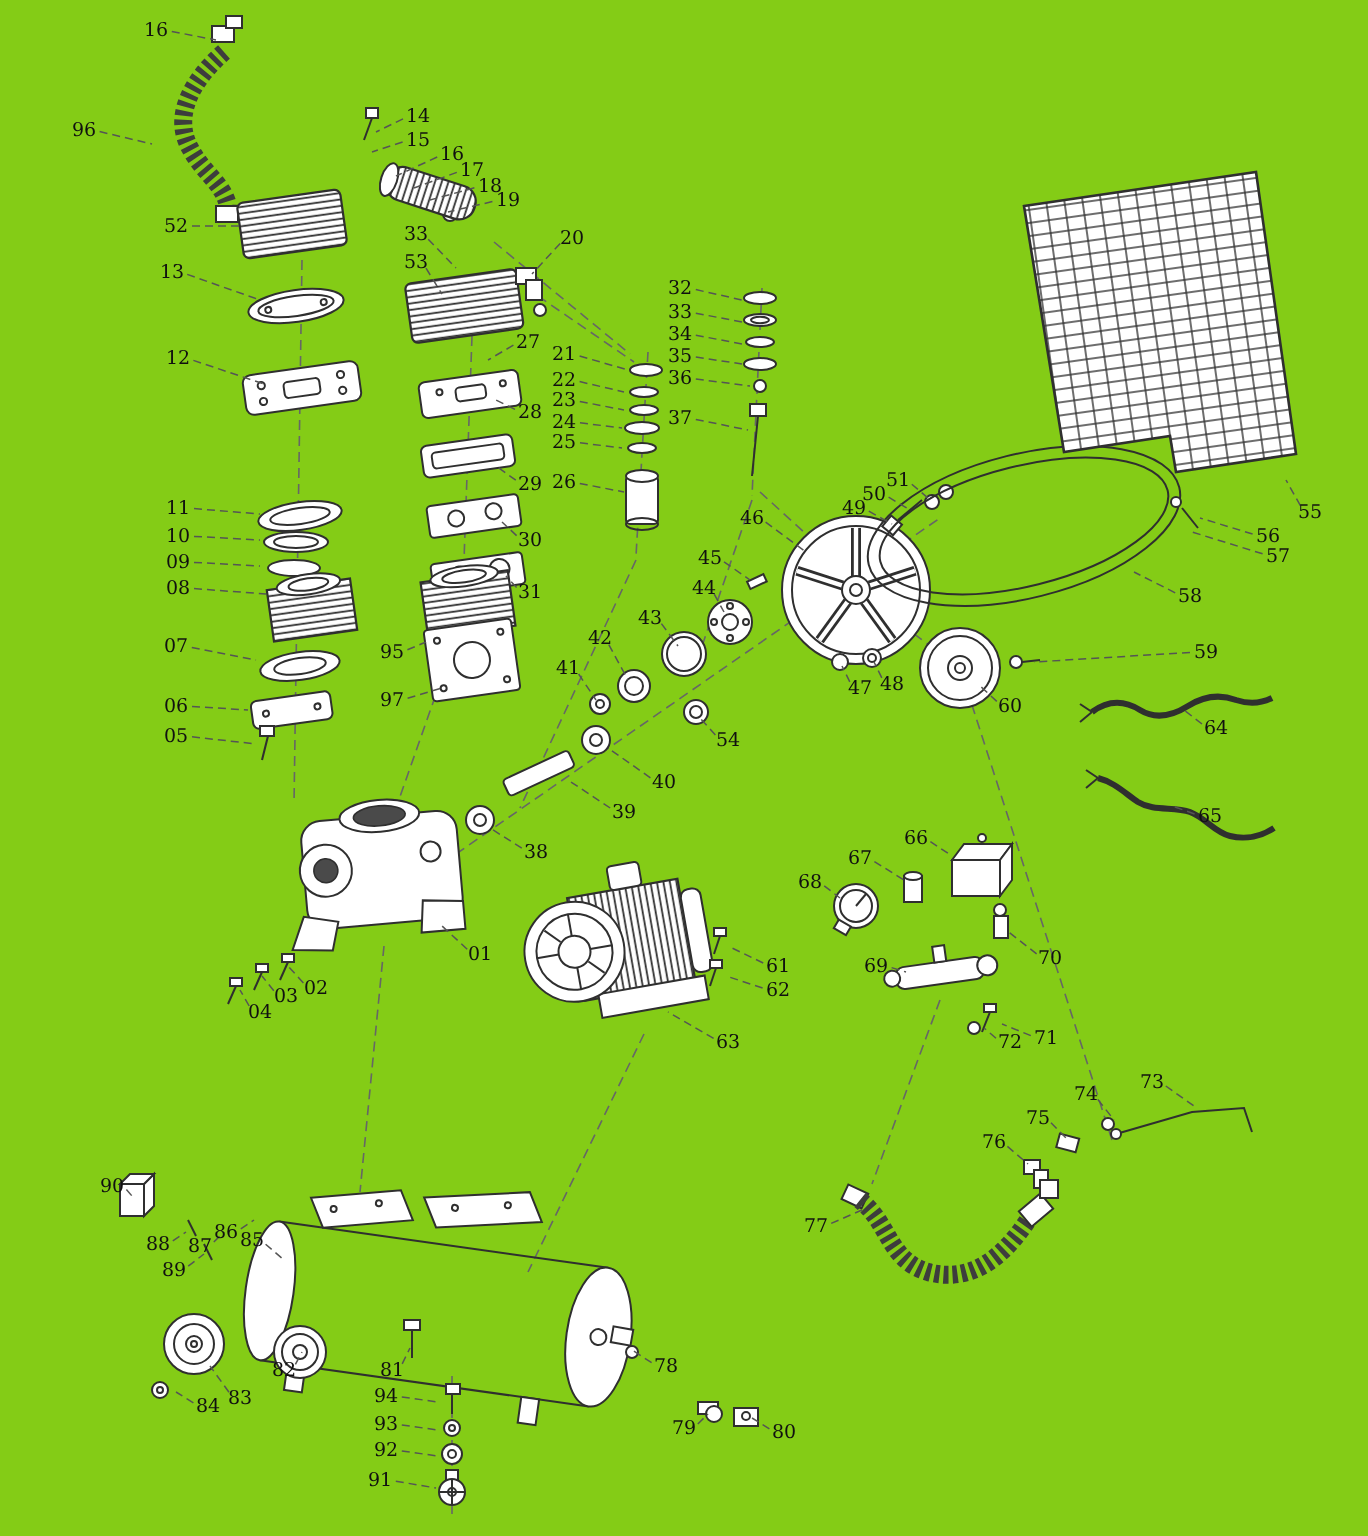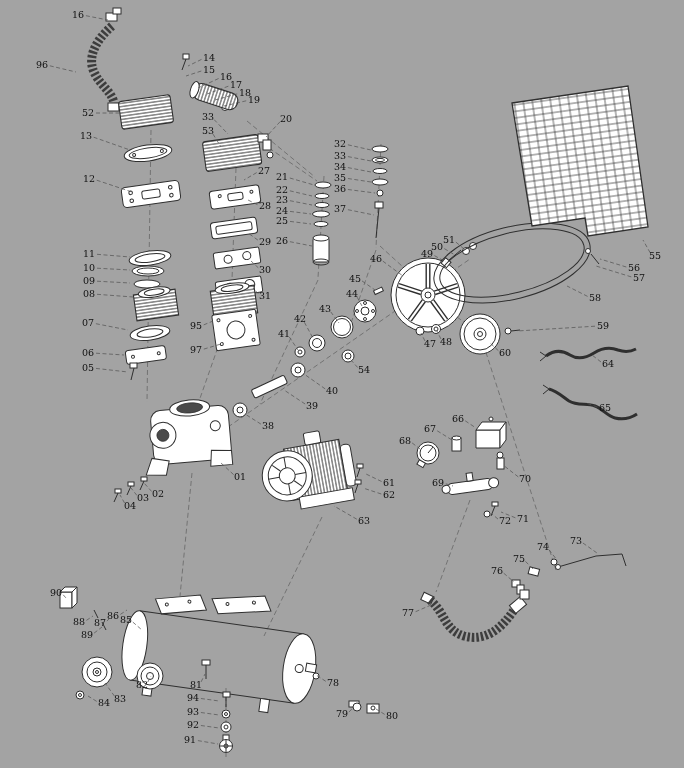--- a/index.html
+++ b/index.html
@@ -1,16 +1,16 @@
 <!DOCTYPE html>
 <html><head>
 <meta charset="utf-8">
 <style>
   html,body { margin:0; padding:0; background:#e8e8e8; font-family:"DejaVu Sans",sans-serif; }
-  .page { width:684px; height:768px; background:#a3a3a3; position:relative; margin:0 auto; overflow:hidden; }
+  .page { width:684px; height:768px; background:#84cc16; position:relative; margin:0 auto; overflow:hidden; }
   svg { display:block; }
   .o    { fill:none; stroke:#2f2f2f; stroke-width:1; }
   .f    { fill:#ffffff; stroke:#2f2f2f; stroke-width:1; }
   .fin  { fill:url(#hfins); stroke:#2f2f2f; stroke-width:1.1; }
   .vfin { fill:url(#vfins); stroke:#2f2f2f; stroke-width:1.1; }
   .dark { fill:#4a4a4a; stroke:#2f2f2f; stroke-width:.8; }
   .guide{ stroke:#666; stroke-width:.8; stroke-dasharray:5 3; fill:none; }
   .hose { stroke:#3d3d3d; stroke-width:9; stroke-dasharray:2.5 2; fill:none; }
   .cable{ stroke:#2f2f2f; stroke-width:3; fill:none; }
   .sp   { stroke:#2f2f2f; stroke-width:5; }

